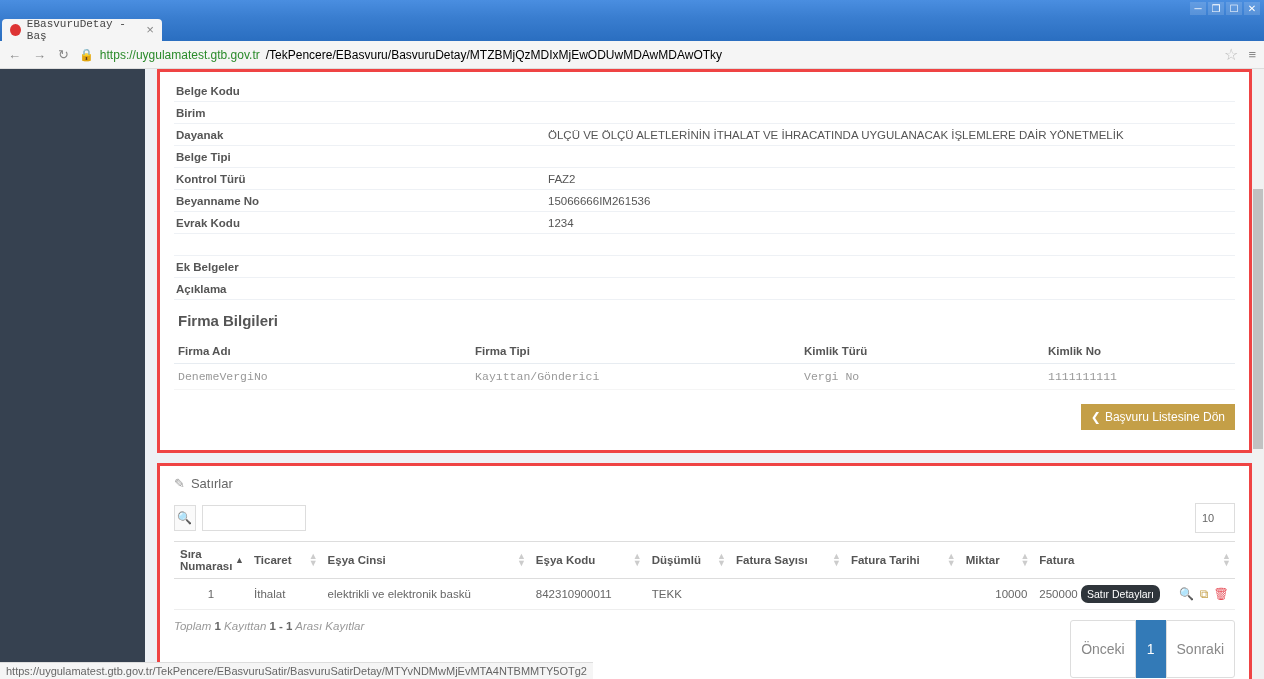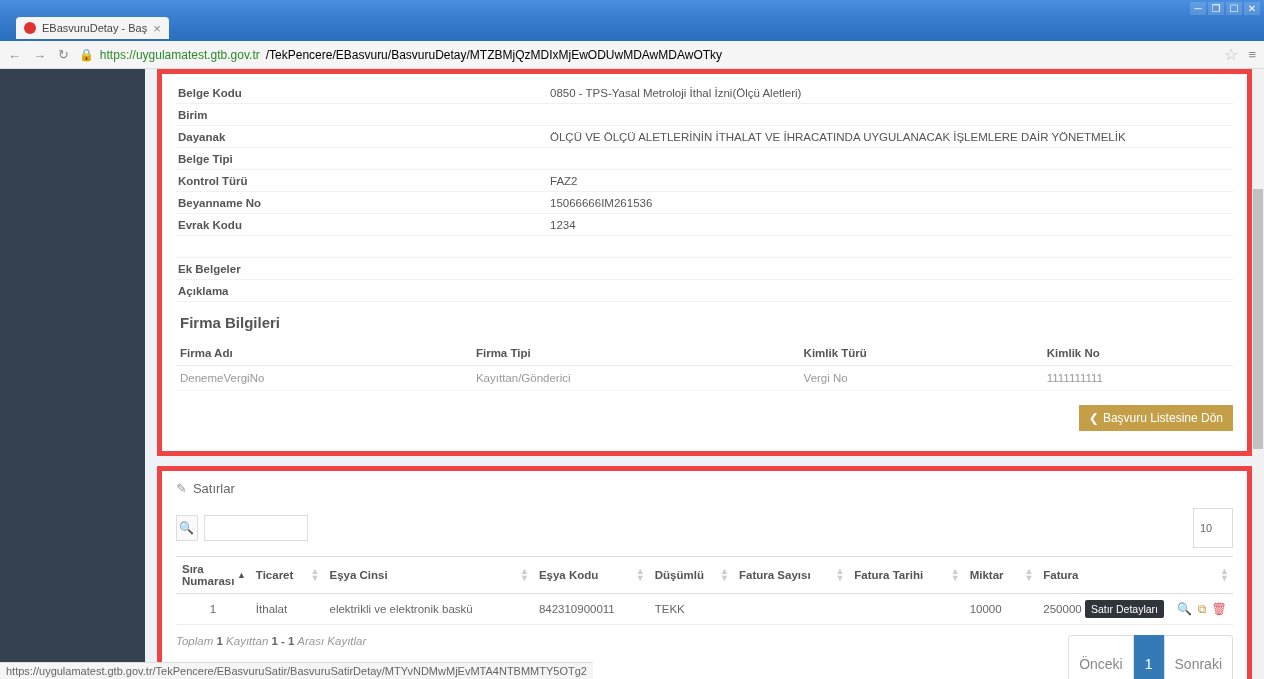--- a/index.html
+++ b/index.html
@@ -2,79 +2,79 @@
 <html><head>
 <meta charset="utf-8">
 <style>
 * { margin: 0; padding: 0; box-sizing: border-box; }
 body { font-family: "Helvetica Neue", Helvetica, Arial, sans-serif; font-size: 12px; color: #333; background: #fff; overflow: hidden; }
 .root { width: 1264px; height: 679px; position: relative; display: flex; flex-direction: column; }
 
 
 .win-top { height: 17px; background: linear-gradient(#4a8ee0,#3a7ed0); display: flex; justify-content: flex-end; align-items: center; padding-right: 4px; gap: 2px; }
 .win-top .wb { width: 16px; height: 13px; background: rgba(255,255,255,0.15); color: #fff; font-size: 10px; display: flex; align-items: center; justify-content: center; cursor: pointer; }
-.tabstrip { height: 24px; background: linear-gradient(#3a7ed0,#2a6ec0); display: flex; align-items: flex-start; padding-left: 16px; }
+.tabstrip { height: 24px; background: linear-gradient(#3a7ed0,#2a6ec0); display: flex; align-items: flex-end; padding-left: 2px; font-family: Liberation Mono, monospace; }
 .tab { background: #f5f5f5; border-radius: 4px 4px 0 0; height: 22px; display: flex; align-items: center; padding: 0 8px; font-size: 11px; color: #444; gap: 6px; max-width: 160px; }
 .tab .fav { width: 12px; height: 12px; border-radius: 50%; background: #d33; position: relative; }
 .tab .close { color: #888; font-size: 13px; cursor: pointer; }
 .addr { height: 28px; background: #f5f5f5; border-bottom: 1px solid #ddd; display: flex; align-items: center; padding: 0 8px; gap: 10px; font-size: 13px; color: #666; }
 .addr .nav { display: flex; gap: 12px; color: #888; }
 .addr .url { flex: 1; display: flex; align-items: center; gap: 6px; font-size: 12px; color: #555; }
 .addr .lock { color: #2a8a2a; font-size: 12px; }
 .addr .host { color: #2a8a2a; }
 .addr .path { color: #000000; }
 .star { color: #bbb; font-size: 16px; }
 
 
 .viewport { flex: 1; display: flex; overflow: hidden; position: relative; }
 .sidebar { width: 145px; background: #364150; flex-shrink: 0; }
 .content { flex: 1; background: #eef1f5; overflow: hidden; padding: 0 12px 12px 12px; position: relative; }
 
 .scrollbar { position: absolute; right: 0; top: 0; width: 12px; height: 100%; background: #f1f1f1; }
 .scroll-thumb { position: absolute; right: 1px; width: 10px; background: #c1c1c1; border-radius: 0; }
 
 
-.portlet { background: #fff; border: 5px solid #ef4444; margin-bottom: 10px; }
+.portlet { background: #fff; border: 3px solid #ef4444; margin-bottom: 10px; }
 .portlet-body { padding: 8px 14px 14px 14px; }
 
 
 .form-row { display: flex; border-bottom: 1px solid #eef1f5; min-height: 22px; padding: 0; align-items: stretch; }
 .form-row .lbl { width: 368px; font-weight: 700; font-size: 11.5px; color: #555; padding: 4px 0 4px 2px; display: flex; align-items: center; }
 .form-row .val { flex: 1; font-size: 11.5px; color: #555; padding: 4px 0 4px 6px; display: flex; align-items: center; }
 
 .section-title { font-size: 15px; font-weight: 700; color: #555; margin: 12px 0 10px 4px; }
 
 
 .firma-table { width: 100%; border-collapse: collapse; font-size: 11.5px; margin-top: 2px; }
 .firma-table th { text-align: left; font-weight: 700; color: #555; padding: 6px 4px; border-bottom: 1px solid #e7ecf1; margin-left: 9px; }
-.firma-table td { padding: 6px 4px; color: #999; border-bottom: 1px solid #f5f5f5; }
+.firma-table td { padding: 6px 4px; color: #999; border-bottom: 1px solid #f5f5f5; font-family: Liberation Mono, monospace; }
 
 .back-btn { float: right; background: #c49f47; color: #fff; border: none; padding: 6px 10px; font-size: 12px; cursor: pointer; display: flex; align-items: center; gap: 4px; margin-top: 14px; margin-bottom: 6px; }
 .clearfix::after { content: ""; display: table; clear: both; }
 
 
 .satir-head { display: flex; align-items: center; gap: 6px; font-size: 13px; color: #666; padding: 10px 14px 12px 14px; }
 .satir-head .edit-icon { color: #999; font-size: 13px; }
 
 .toolbar { display: flex; align-items: center; justify-content: space-between; padding: 0 14px 8px 14px; }
 .toolbar-left { display: flex; align-items: center; gap: 6px; }
 .search-ic { width: 22px; height: 26px; border: 1px solid #ddd; background: #fafafa; display: flex; align-items: center; justify-content: center; color: #888; font-size: 12px; cursor: pointer; }
 .search-in { width: 104px; height: 26px; border: 1px solid #ddd; padding: 0 6px; font-size: 12px; }
-.pagesize { width: 40px; height: 40px; border: 1px solid #ddd; background: #fff; display: flex; align-items: center; justify-content: space-between; padding: 0 6px; font-size: 11px; color: #666; cursor: pointer; gap: 48px; }
+.pagesize { width: 40px; height: 30px; border: 1px solid #ddd; background: #fff; display: flex; align-items: center; justify-content: space-between; padding: 0 6px; font-size: 11px; color: #666; cursor: pointer; gap: 48px; }
 
 
 .grid { width: calc(100% - 28px); margin: 0 14px; border-collapse: collapse; font-size: 11.5px; }
 .grid th { text-align: left; font-weight: 700; color: #555; padding: 6px 6px; border-bottom: 1px solid #ddd; border-top: 1px solid #ddd; background: #fff; position: relative; }
 .grid th .sort { position: absolute; right: 4px; top: 50%; transform: translateY(-50%); color: #ccc; font-size: 9px; line-height: 7px; display: flex; flex-direction: column; }
 .grid th.sorted-asc .sort .u { color: #555; }
 .grid td { padding: 6px 6px; color: #666; border-bottom: 1px solid #eee; }
-.grid td.r { }
+.grid td.r { text-align: right; }
 .grid td.actions { white-space: nowrap; text-align: right; }
 
-.tooltip { background: #2f353b; color: #fff; font-size: 10.5px; padding: 3px 6px; border-radius: 2px; display: inline-block; margin-right: 12px; }
+.tooltip { background: #2f353b; color: #fff; font-size: 10.5px; padding: 3px 6px; border-radius: 7px; display: inline-block; margin-right: 18px; }
 .action-ic { display: inline-flex; width: 16px; height: 16px; align-items: center; justify-content: center; cursor: pointer; font-size: 12px; margin-left: 1px; }
 .ic-zoom { color: #3598dc; }
 .ic-copy { color: #c49f47; }
 .ic-del { color: #e7505a; }
 
 .footer { display: flex; justify-content: space-between; align-items: flex-start; padding: 10px 14px 14px 14px; font-size: 11.5px; }
 .footer .info { color: #999; font-style: italic; }
 .footer .info b { color: #666; font-style: normal; }
 .pager { display: flex; gap: 0; }
 .pager .pg { border: 1px solid #ddd; padding: 20px 10px; font-size: 14px; color: #888; background: #fff; cursor: pointer; }
@@ -118,21 +118,20 @@
 
   <div class="viewport">
     <div class="sidebar"></div>
     <div class="content">
 
       <div class="portlet">
         <div class="portlet-body">
           <div id="detail-rows">
               <div class="form-row">
                 <div class="lbl">Belge Kodu</div>
-                <div class="val">0850 - TPS-Yasal Metroloji İthal İzni(Ölçü Aletleri)</div>
               </div>
               <div class="form-row">
                 <div class="lbl">Birim</div>
                 <div class="val"></div>
               </div>
               <div class="form-row">
                 <div class="lbl">Dayanak</div>
                 <div class="val">ÖLÇÜ VE ÖLÇÜ ALETLERİNİN İTHALAT VE İHRACATINDA UYGULANACAK İŞLEMLERE DAİR YÖNETMELİK</div>
               </div>
               <div class="form-row">

